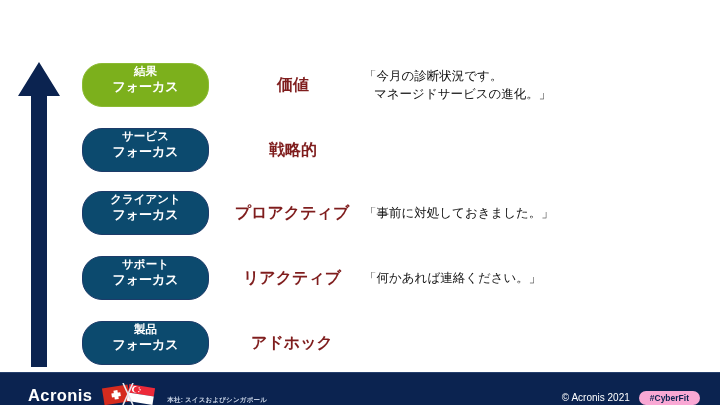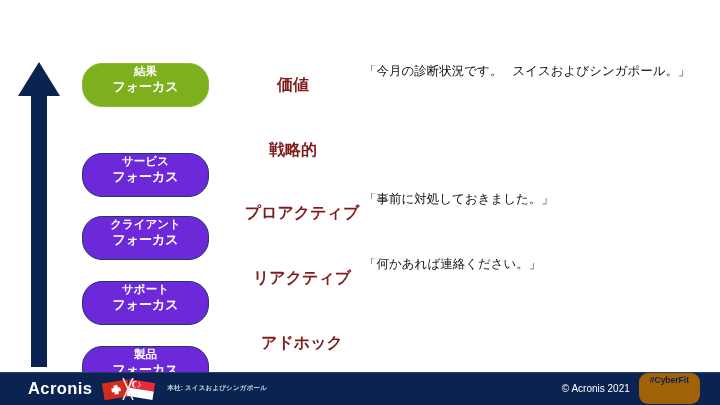--- a/index.html
+++ b/index.html
@@ -66,70 +66,69 @@
     align-items: center;
     justify-content: flex-start;
     color: #ffffff;
     font-weight: bold;
     font-size: 11.5px;
     line-height: 1.28;
     text-align: center;
     box-sizing: border-box;
   }
   .focus-box.navy {
-    background: #6d28d9;
+    background: #0c4a6e;
     border: 1px solid #1d3b69;
-    margin-top: 25px;
   }
   .focus-box.green {
     background: #7cb01c;
     border: 1px solid #8cbb33;
   }
   .focus-box .ln2 { font-size: 13px; }
 
   .stage-label {
     position: absolute;
     top: 0;
     height: 46px;
     display: flex;
     align-items: center;
     justify-content: center;
     color: #7f1d1d;
     font-weight: bold;
     font-size: 16px;
     white-space: nowrap;
   }
   .stage-label.w-narrow { left: 228px; width: 130px; }
-  .stage-label.w-wide   { left: 232px; width: 140px; }
+  .stage-label.w-wide   { left: 222px; width: 140px; }
 
   .quote {
     position: absolute;
     top: 0;
     left: 364px;
     height: 46px;
     display: flex;
-    flex-direction: row;
+    flex-direction: column;
     justify-content: center;
     color: #111111;
     font-size: 12.5px;
     line-height: 1.45;
     white-space: nowrap;
   }
   .quote .q2 { padding-left: 10px; }
 
   
   #footer {
     position: absolute;
     left: 0;
     bottom: 0;
     width: 720px;
     height: 33px;
     background: #0b2350;
     display: flex;
-    align-items: center;
+    align-items: flex-end;
   }
   #footer-top-rule {
     position: absolute;
     left: 0;
     top: 0;
     width: 720px;
     height: 1px;
     background: #26406d;
   }
   #acronis-logo {
@@ -156,26 +155,26 @@
     margin-right: 20px;
     display: flex;
     align-items: center;
   }
   #copyright {
     color: #ffffff;
     font-size: 10px;
     margin-right: 9px;
   }
   #cyberfit-badge {
-    background: #a16207;
+    background: #f9a8d4;
     color: #0b2350;
     font-size: 8.5px;
     font-weight: bold;
     border-radius: 9px;
-    padding: 3px 11px 19px 11px;
+    padding: 3px 11px 3px 11px;
     line-height: 1;
   }
 </style>
 </head>
 <body>
 
 <div id="slide">
 
 
   <div id="arrow-up">
@@ -185,21 +184,21 @@
   </div>
 
   <div class="row row-0">
     <div class="focus-box green">
       <span class="ln1">結果</span>
       <span class="ln2">フォーカス</span>
     </div>
     <div class="stage-label w-narrow">価値</div>
     <div class="quote">
       <span class="q1">「今月の診断状況です。</span>
-      <span class="q2">スイスおよびシンガポール。」</span>
+      <span class="q2">マネージドサービスの進化。」</span>
     </div>
   </div>
 
   <div class="row row-1">
     <div class="focus-box navy">
       <span class="ln1">サービス</span>
       <span class="ln2">フォーカス</span>
     </div>
     <div class="stage-label w-narrow">戦略的</div>
   </div>

